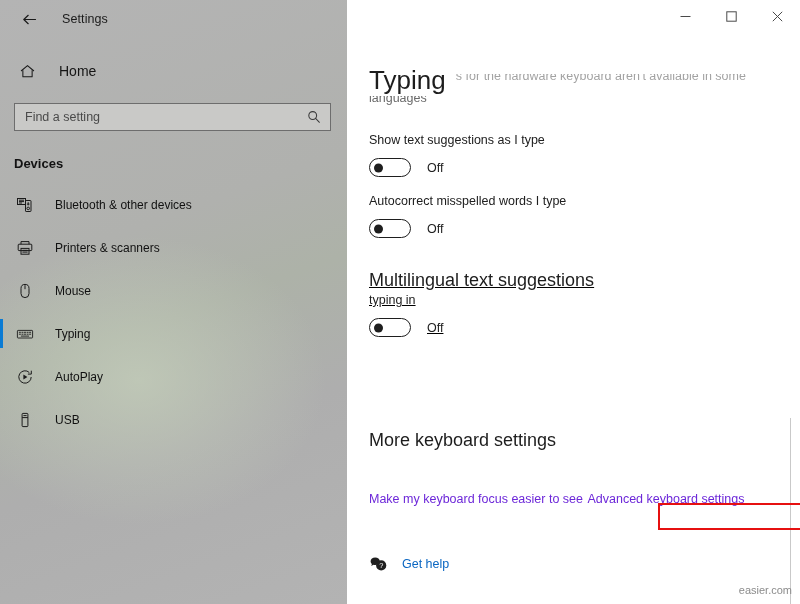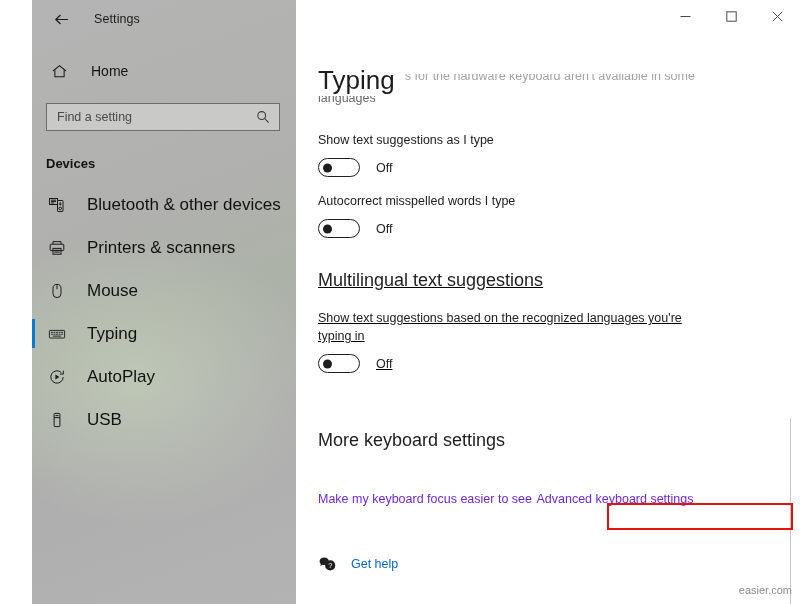--- a/index.html
+++ b/index.html
@@ -16,29 +16,28 @@
   }
 
   #app {
     position: absolute;
     inset: 0;
     display: flex;
   }
 
   
   .sidebar {
-    width: 264px;
+    width: 347px;
     height: 604px;
     position: relative;
     background:
       radial-gradient(ellipse 260px 200px at 40% 63%, rgba(196,206,186,0.75) 0%, rgba(196,206,186,0.0) 72%),
       linear-gradient(160deg, #b4b4b4 0%, #b0b1ae 38%, #adb2a8 52%, #aeaeae 70%, #b3b3b3 100%);
     flex: none;
     overflow: hidden;
-    margin-left: 32px;
   }
 
   .titlebar {
     height: 38px;
     display: flex;
     align-items: center;
     padding-left: 14px;
   }
   .back-arrow {
     width: 30px;
@@ -138,21 +137,21 @@
   .nav-icon {
     width: 22px;
     height: 22px;
     display: flex;
     align-items: center;
     justify-content: center;
     color: #1b1b1b;
     flex: none;
   }
   .nav-label {
-    font-size: 17px;
+    font-size: 12px;
     color: #111111;
     margin-left: 19px;
   }
 
   
   .main {
     flex: 1;
     height: 604px;
     position: relative;
     background: #ffffff;
@@ -474,21 +473,20 @@
       <div class="toggle-row">
         <div class="toggle">
           <span class="knob"></span>
         </div>
         <div class="toggle-state">Off</div>
       </div>
     </div>
 
     <div class="pos" style="left:22px; top:270px;text-decoration:underline;">
       <div class="subhead">Multilingual text suggestions</div>
-      <div class="row-label" style="margin-top:18px;">Show text suggestions based on the recognized languages you're</div>
       <div class="row-label">typing in</div>
       <div class="toggle-row">
         <div class="toggle">
           <span class="knob"></span>
         </div>
         <div class="toggle-state">Off</div>
       </div>
     </div>
 
     <div class="pos" style="left:22px; top:430px;">

